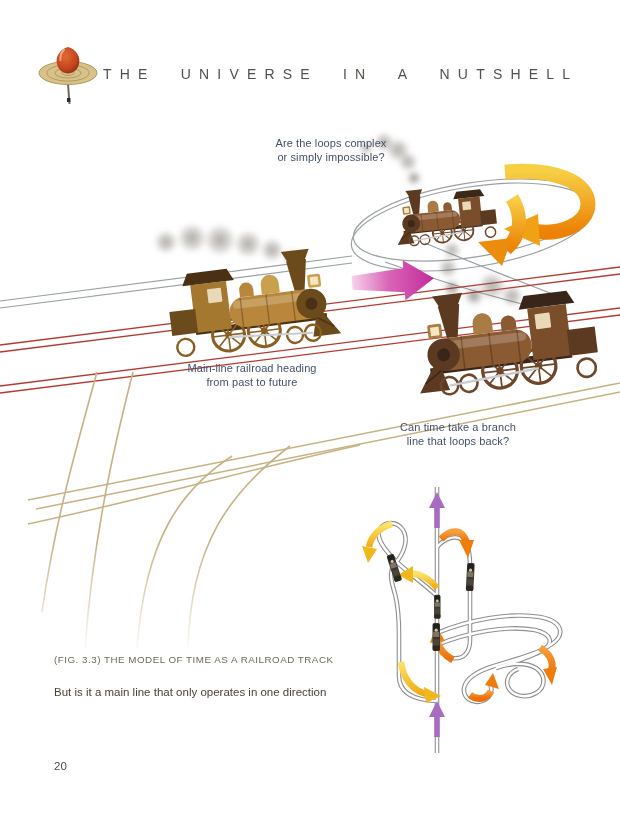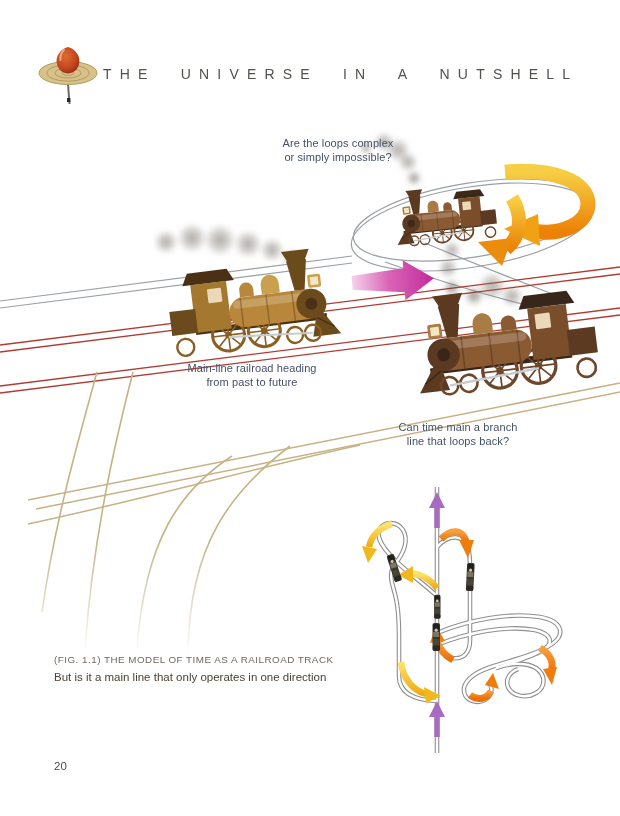--- a/index.html
+++ b/index.html
@@ -6,21 +6,21 @@
   body{width:620px;height:816px;position:relative;overflow:hidden;
        font-family:"Liberation Sans",sans-serif;}
   #art{position:absolute;left:0;top:0;z-index:1;}
   .label{position:absolute;z-index:2;text-align:center;color:#44506a;
          font-size:11px;line-height:14px;letter-spacing:.1px;}
   #header-title{position:absolute;left:103px;top:66px;z-index:2;
     font-size:14px;color:#53504b;letter-spacing:8.2px;word-spacing:13px;
     white-space:nowrap;}
   #caption{position:absolute;left:54px;top:654px;width:345px;z-index:2;}
   #caption .fig-label{font-size:9.8px;letter-spacing:.5px;color:#6e675d;}
-  #caption .fig-body{margin-top:5px;font-size:11.5px;line-height:14.5px;
+  #caption .fig-body{margin-top:20px;font-size:11.5px;line-height:14.5px;
     color:#4c4134;}
   #page-number{position:absolute;left:54px;top:760px;z-index:2;
     font-size:11.5px;color:#4f4b45;}
 </style>
 </head>
 <body>
 
 <svg id="art" width="620" height="816" viewBox="0 0 620 816">
   <defs>
     <linearGradient id="gm" x1="0" y1="0" x2="1" y2="0">
@@ -245,35 +245,35 @@
     <ellipse cx="32" cy="27" rx="21" ry="8.2" fill="none" stroke="rgba(140,115,60,.5)" stroke-width="1"></ellipse>
     <ellipse cx="32" cy="27" rx="13" ry="5" fill="none" stroke="rgba(140,115,60,.5)" stroke-width="1"></ellipse>
     <ellipse cx="32" cy="27" rx="6" ry="2.4" fill="none" stroke="rgba(140,115,60,.5)" stroke-width="1"></ellipse>
     <path d="M32,1 C40,3 45,11 43,18 C41.5,24 37,27.5 32,27.5 C27,27.5 22.5,24 21,18 C19,11 24,3 32,1 Z" fill="url(#nut)"></path>
     <path d="M28,4 C25,7 24,11 24.5,14" stroke="rgba(255,235,220,.55)" stroke-width="2" fill="none" stroke-linecap="round"></path>
   </g>
 </svg>
 
 <div id="header-title">THE UNIVERSE IN A NUTSHELL</div>
 
-<div class="label" style="left:248px;top:136px;width:180px;text-align:center;">
+<div class="label" style="left:241px;top:136px;width:180px;text-align:center;">
   <div>Are the loops complex</div>
   <div>or simply impossible?</div>
 </div>
 
 <div class="label" style="left:162px;top:361px;width:180px;text-align:center;">
   <div>Main-line railroad heading</div>
   <div>from past to future</div>
 </div>
 
 <div class="label" style="left:368px;top:420px;width:180px;">
-  <div>Can time main a branch</div>
+  <div>Can time take a branch</div>
   <div>line that loops back?</div>
 </div>
 
 <div id="caption">
-  <div class="fig-label">(FIG. 1.1) THE MODEL OF TIME AS A RAILROAD TRACK</div>
+  <div class="fig-label">(FIG. 3.3) THE MODEL OF TIME AS A RAILROAD TRACK</div>
   <div class="fig-body">
     <div>But is it a main line that only operates in one direction</div>
   </div>
 </div>
 
 <div id="page-number">20</div>
 
 </body></html>

